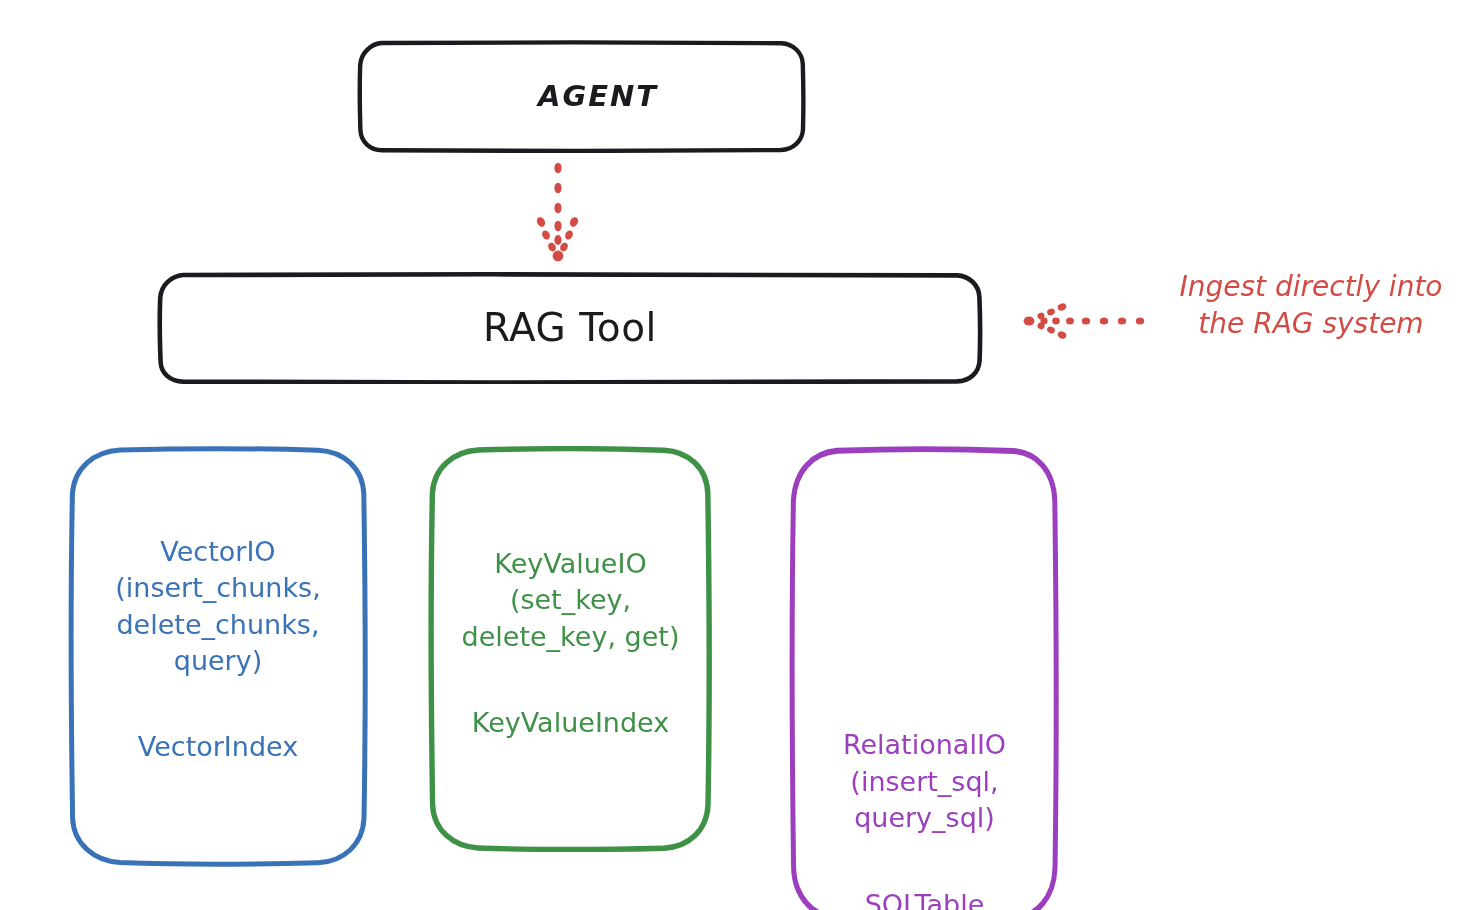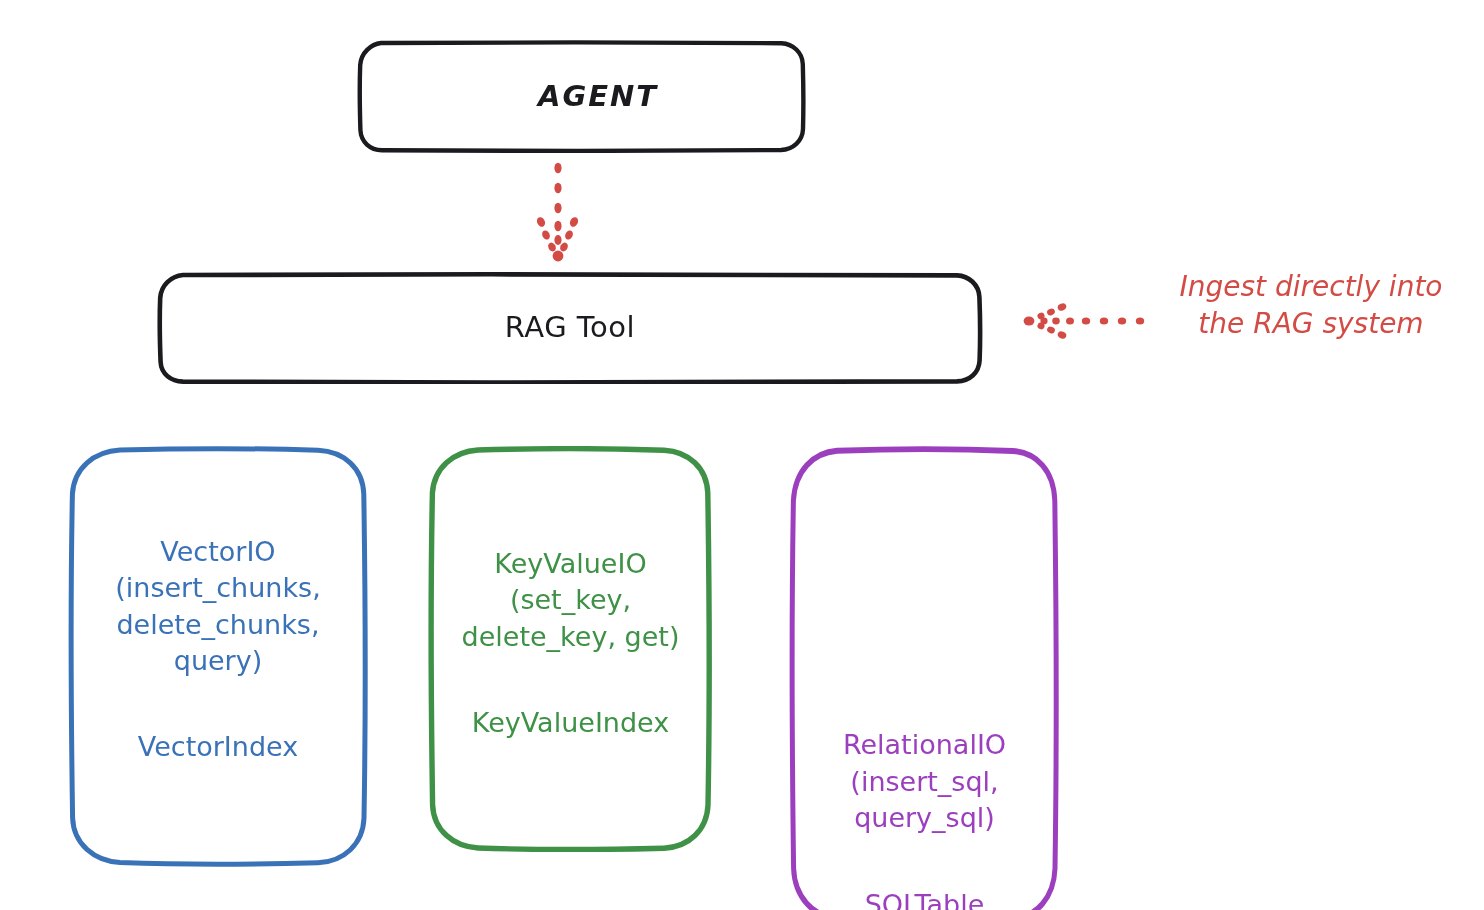--- a/index.html
+++ b/index.html
@@ -60,21 +60,21 @@
     color: #1b1b1f;
     margin-left: 33px;
   }
   #ragtool-node {
     left: 157px;
     top: 272px;
     width: 826px;
     height: 112px;
   }
   #ragtool-node .node-label {
-    font-size: 29px;
+    font-size: 39px;
     font-weight: 400;
     color: #1b1b1f;
     letter-spacing: 0.5px;
     text-align: center;
   }
 
   
   .io-node {
     align-items: flex-start;
     justify-content: center;

